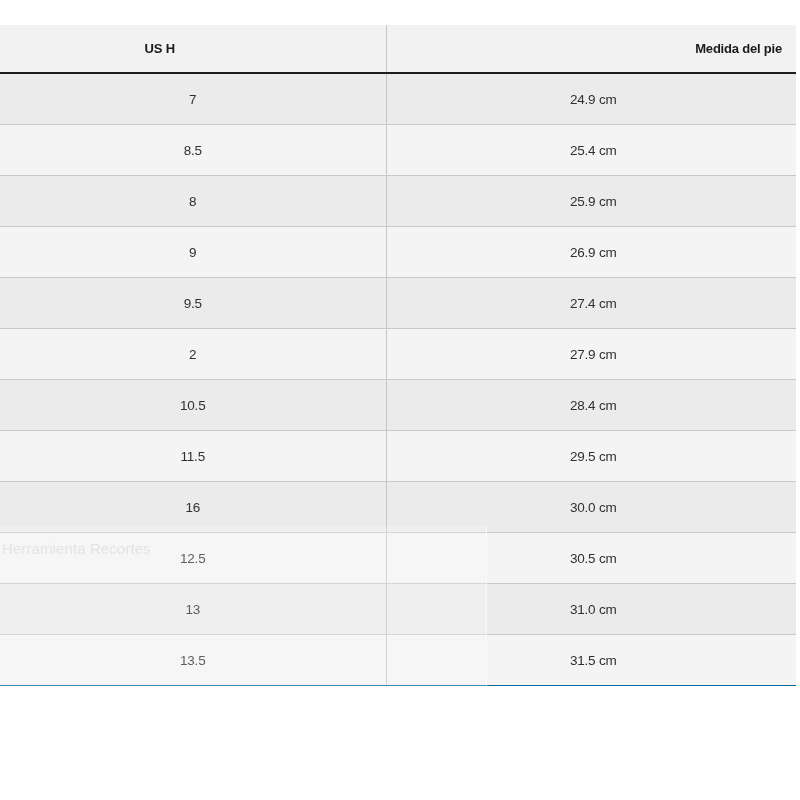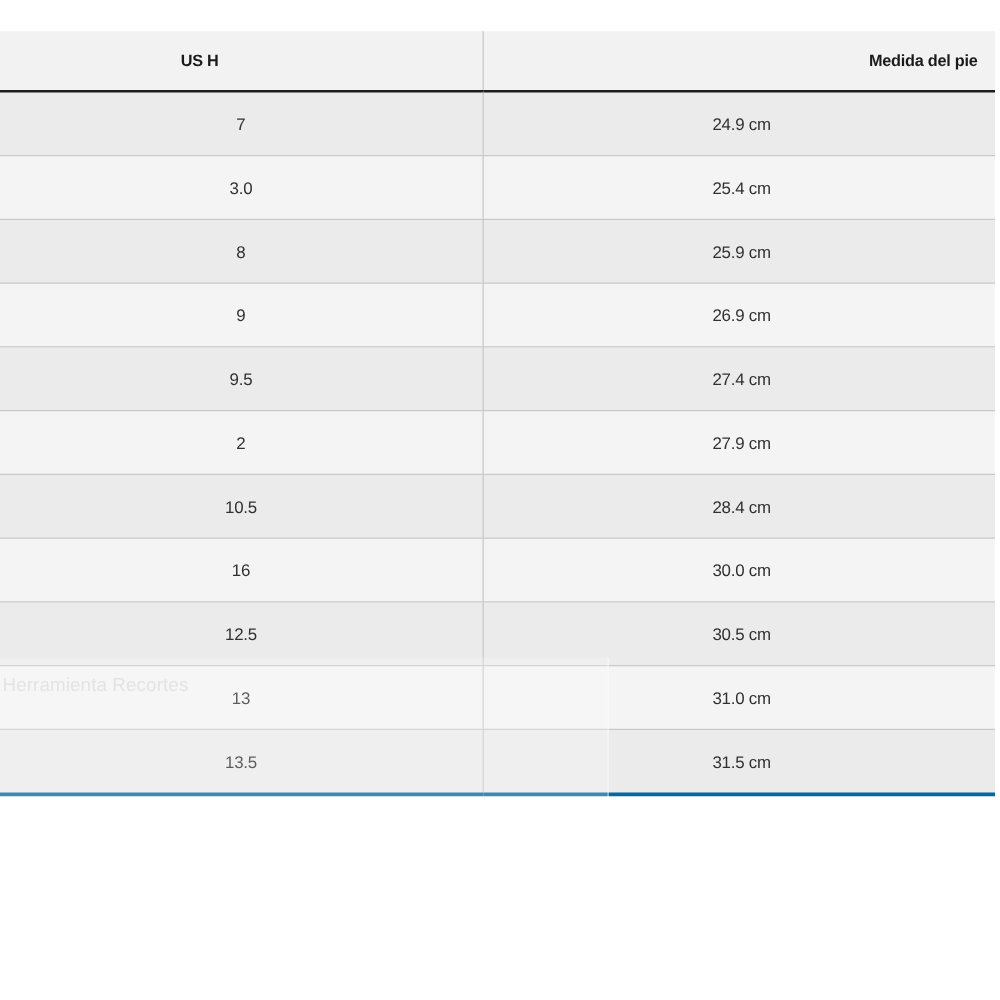--- a/index.html
+++ b/index.html
@@ -61,21 +61,21 @@
     font-size: 13.5px;
     color: #303030;
     letter-spacing: -0.2px;
     vertical-align: middle;
     border-bottom: 1px solid #c9c9c9;
   }
 
   #size-table tbody tr:nth-child(odd)  td { background: #ebebeb; }
   #size-table tbody tr:nth-child(even) td { background: #f4f4f4; }
 
-  #size-table tbody tr:last-child td { border-bottom: 3px solid #0369a1; }
+  #size-table tbody tr:last-child td { border-bottom: 1px solid #0369a1; }
 
   
   .cell-inner {
     display: block;
     width: 100%;
     text-align: center;
   }
   td.td-us .cell-inner   { padding-right: 66px; }
   td.td-foot .cell-inner { padding-right: 18px; }
 
@@ -140,21 +140,21 @@
     <tr>
           <td class="td-us">
             <span class="cell-inner">7</span>
           </td>
           <td class="td-foot">
             <span class="cell-inner">24.9 cm</span>
           </td>
         </tr>
         <tr>
           <td class="td-us">
-            <span class="cell-inner">3.0</span>
+            <span class="cell-inner">8.5</span>
           </td>
           <td class="td-foot">
             <span class="cell-inner">25.4 cm</span>
           </td>
         </tr>
         <tr>
           <td class="td-us">
             <span class="cell-inner">8</span>
           </td>
           <td class="td-foot">
@@ -184,20 +184,28 @@
           <td class="td-foot">
             <span class="cell-inner">27.9 cm</span>
           </td>
         </tr>
         <tr>
           <td class="td-us">
             <span class="cell-inner">10.5</span>
           </td>
           <td class="td-foot">
             <span class="cell-inner">28.4 cm</span>
+          </td>
+        </tr>
+        <tr>
+          <td class="td-us">
+            <span class="cell-inner">11.5</span>
+          </td>
+          <td class="td-foot">
+            <span class="cell-inner">29.5 cm</span>
           </td>
         </tr>
         <tr>
           <td class="td-us">
             <span class="cell-inner">16</span>
           </td>
           <td class="td-foot">
             <span class="cell-inner">30.0 cm</span>
           </td>
         </tr>

